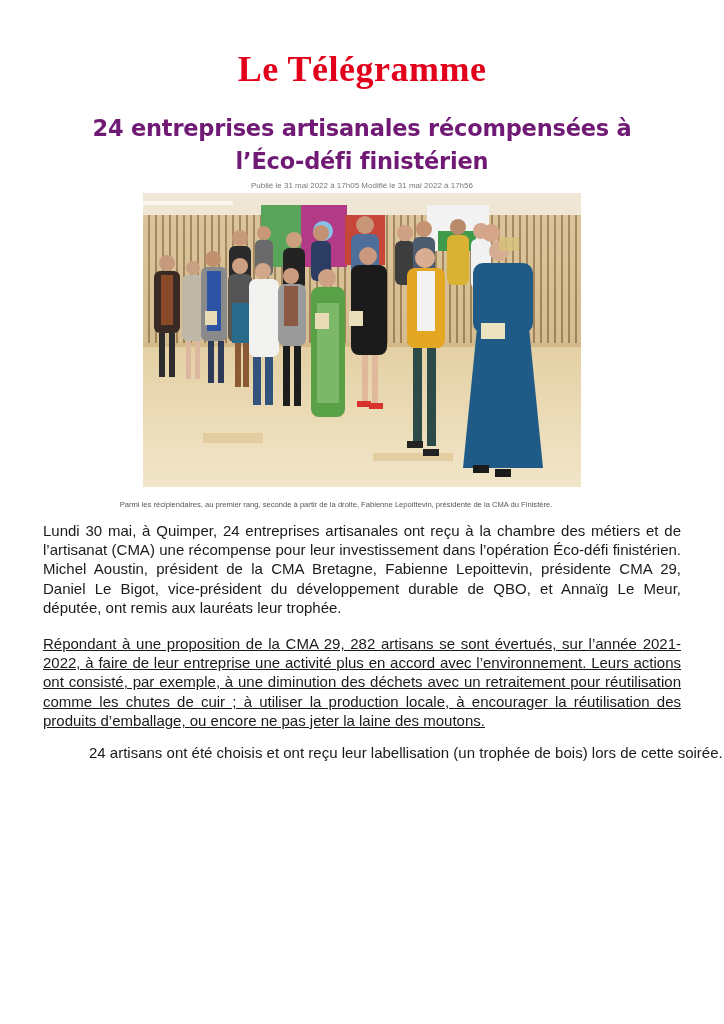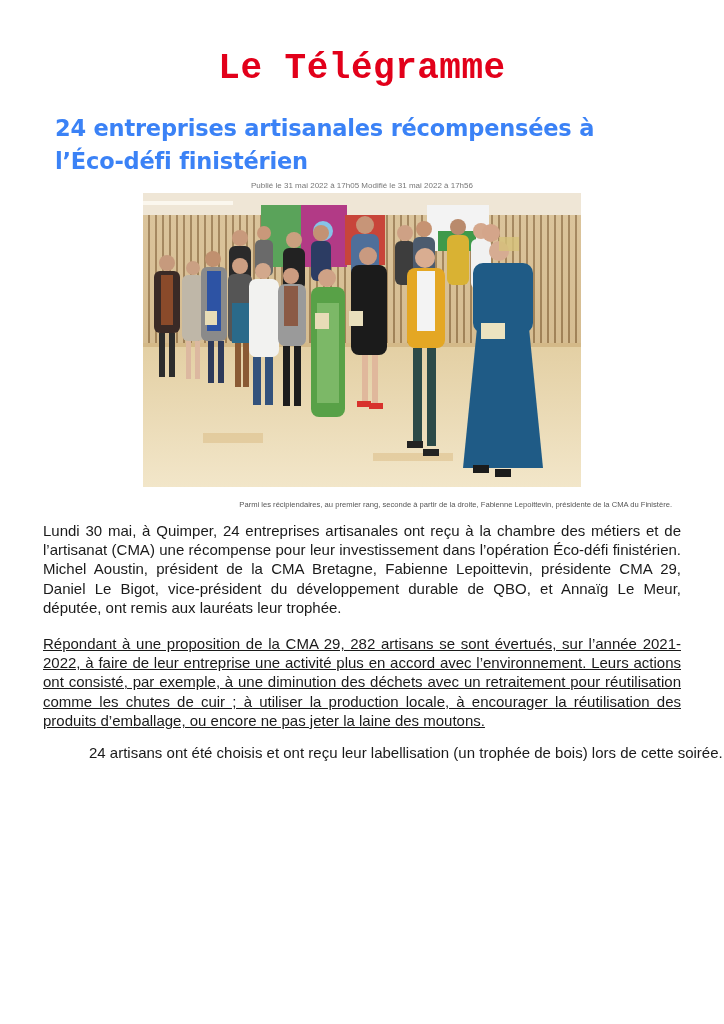--- a/index.html
+++ b/index.html
@@ -1,41 +1,41 @@
 <!DOCTYPE html>
 <html><head>
   <meta charset="utf-8">
   <style>
     * { box-sizing: border-box; margin: 0; padding: 0; }
     html, body { width: 724px; height: 1024px; background: #ffffff; overflow: hidden; }
     body { position: relative; font-family: "Liberation Sans", sans-serif; color: #1a1a1a; }
 
     .masthead {
       position: absolute; left: 0; top: 44px; width: 724px; text-align: center;
-      font-family: Liberation Mono, monospace; font-weight: bold; font-size: 36px;
+      font-family: Liberation Serif, serif; font-weight: bold; font-size: 36px;
       letter-spacing: 0.5px; color: #e2001a; line-height: 50px;
     }
     .headline {
-      position: absolute; left: 55px; top: 112px; width: 614px; text-align: left;
+      position: absolute; left: 55px; top: 112px; width: 614px; text-align: center;
       font-family: "DejaVu Sans", sans-serif; font-weight: bold; font-size: 22.5px;
-      line-height: 33px; color: #3b82f6; letter-spacing: -0.2px;
+      line-height: 33px; color: #701a75; letter-spacing: -0.2px;
     }
     .pubdate {
       position: absolute; left: 0; top: 181px; width: 724px; text-align: center;
       font-size: 8px; color: #777777; line-height: 10px;
     }
 
     .photo {
       position: absolute; left: 143px; top: 193px; width: 438px; height: 294px;
       overflow: hidden; background: #e8d6b0;
     }
     .photo svg { display: block; }
 
     .caption {
-      position: absolute; left: 0; top: 500px; width: 672px; text-align: right;
+      position: absolute; left: 0; top: 500px; width: 672px; text-align: center;
       font-size: 7.6px; color: #555555; line-height: 10px;
     }
 
     .body-text {
       position: absolute; left: 43px; width: 638px; text-align: justify;
       font-size: 15px; line-height: 19.2px; color: #1a1a1a;
     }
     .p1 { top: 521px; }
     .p2 { top: 634px; text-decoration: underline; }
     .p3 { top: 743px; margin-left: 46px; }

